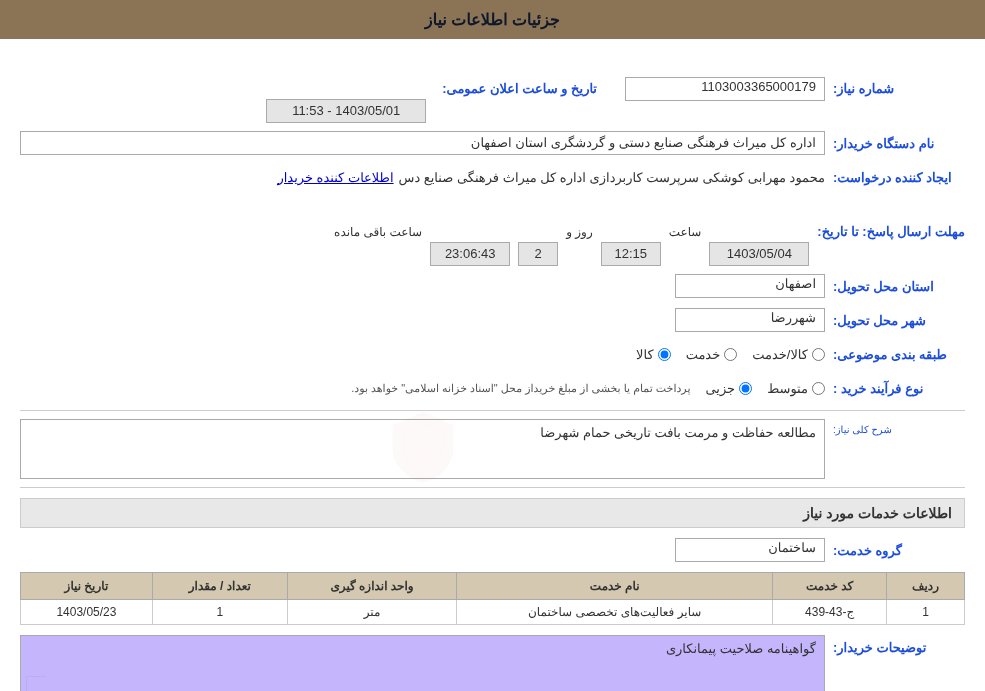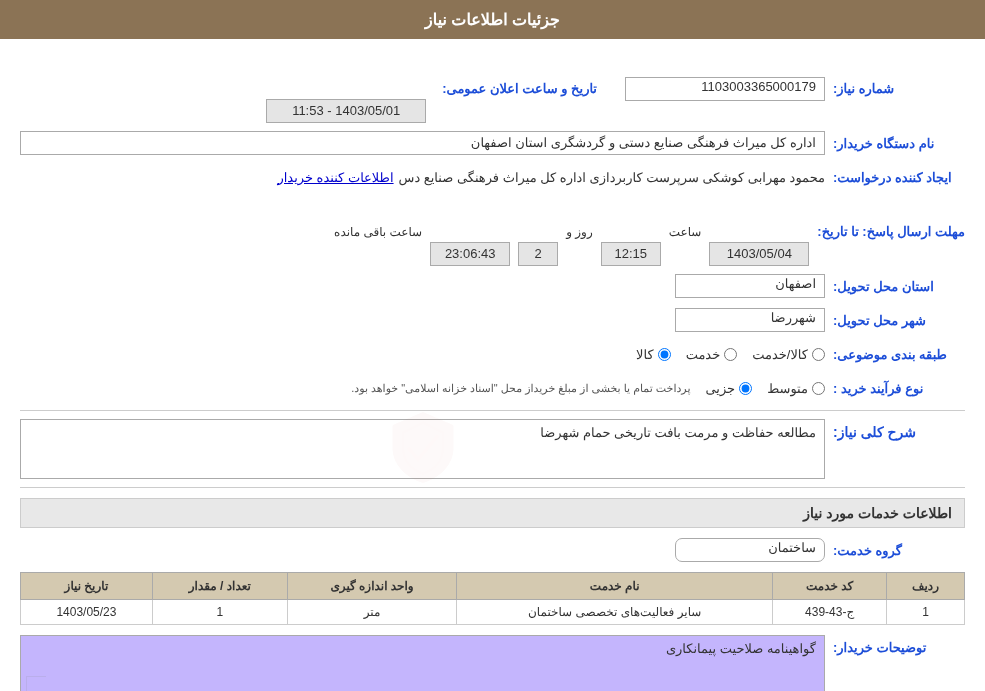--- a/index.html
+++ b/index.html
@@ -11,21 +11,21 @@
       color: #333;
     }
     .page-wrapper {
       max-width: 985px;
       margin: 0 auto;
       background: #fff;
       min-height: 691px;
     }
     .header-bar {
       background: #8b7355;
-      color: #ffffff;
+      color: #0f172a;
       text-align: center;
       padding: 10px 15px;
       font-size: 16px;
       font-weight: bold;
     }
     .content {
       padding: 15px 20px;
     }
     .section-title {
       background: #e8e8e8;
@@ -242,40 +242,40 @@
             <span>جزیی</span>
           </div>
         </div>
         <span class="small-note">پرداخت تمام یا بخشی از مبلغ خریداز محل "اسناد خزانه اسلامی" خواهد بود.</span>
       </div>
     </div>
 
     <hr class="divider">
 
     <div class="info-row" style="align-items:flex-start;">
-      <span class="label" style="font-size:14px;font-weight:bold;padding-top:5px;">شرح کلی نیاز:</span>
+      <span class="label" style="font-size:10px;font-weight:normal;padding-top:5px;">شرح کلی نیاز:</span>
       <div class="watermark-area" style="flex:1;border:1px solid #aaa;min-height:60px;background:#fff;padding:5px 8px;position:relative;">
         <span>مطالعه حفاظت و مرمت بافت تاریخی حمام شهرضا</span>
         <div class="watermark">
           <svg width="80" height="80" viewBox="0 0 80 80" opacity="0.2">
             <path d="M40 5 L70 18 L70 40 C70 58 56 70 40 75 C24 70 10 58 10 40 L10 18 Z" fill="#c0392b" stroke="#c0392b"></path>
             <path d="M40 15 L60 25 L60 40 C60 53 52 62 40 66 C28 62 20 53 20 40 L20 25 Z" fill="none" stroke="#a00" stroke-width="2"></path>
             <path d="M25 40 L35 52 L55 28" stroke="#c00" stroke-width="3" fill="none"></path>
           </svg>
         </div>
       </div>
     </div>
 
     <hr class="divider">
 
     <div class="section-title">اطلاعات خدمات مورد نیاز</div>
 
     <div class="info-row">
       <span class="label">گروه خدمت:</span>
-      <span class="value-box" style="min-width:150px;border-radius:7px;">ساختمان</span>
+      <span class="value-box" style="min-width:150px;">ساختمان</span>
     </div>
 
     <table class="data-table">
       <thead>
         <tr>
           <th>ردیف</th>
           <th>کد خدمت</th>
           <th>نام خدمت</th>
           <th>واحد اندازه گیری</th>
           <th>تعداد / مقدار</th>

